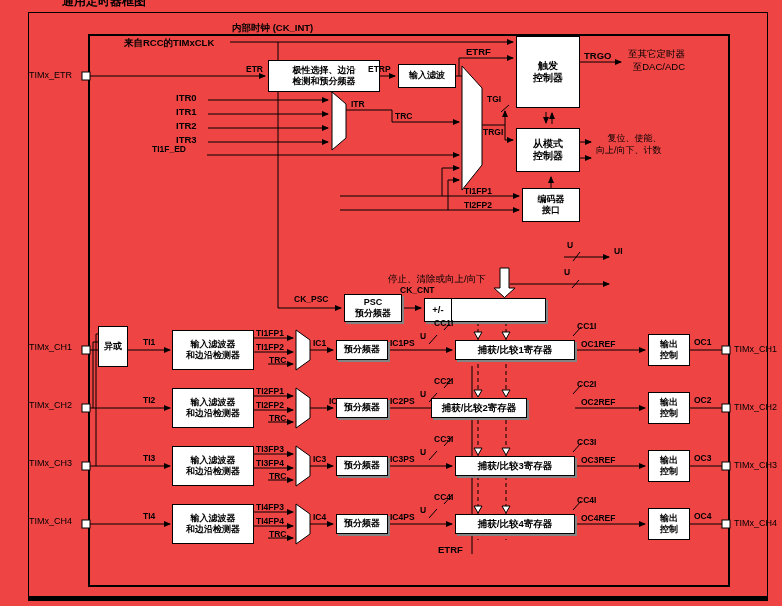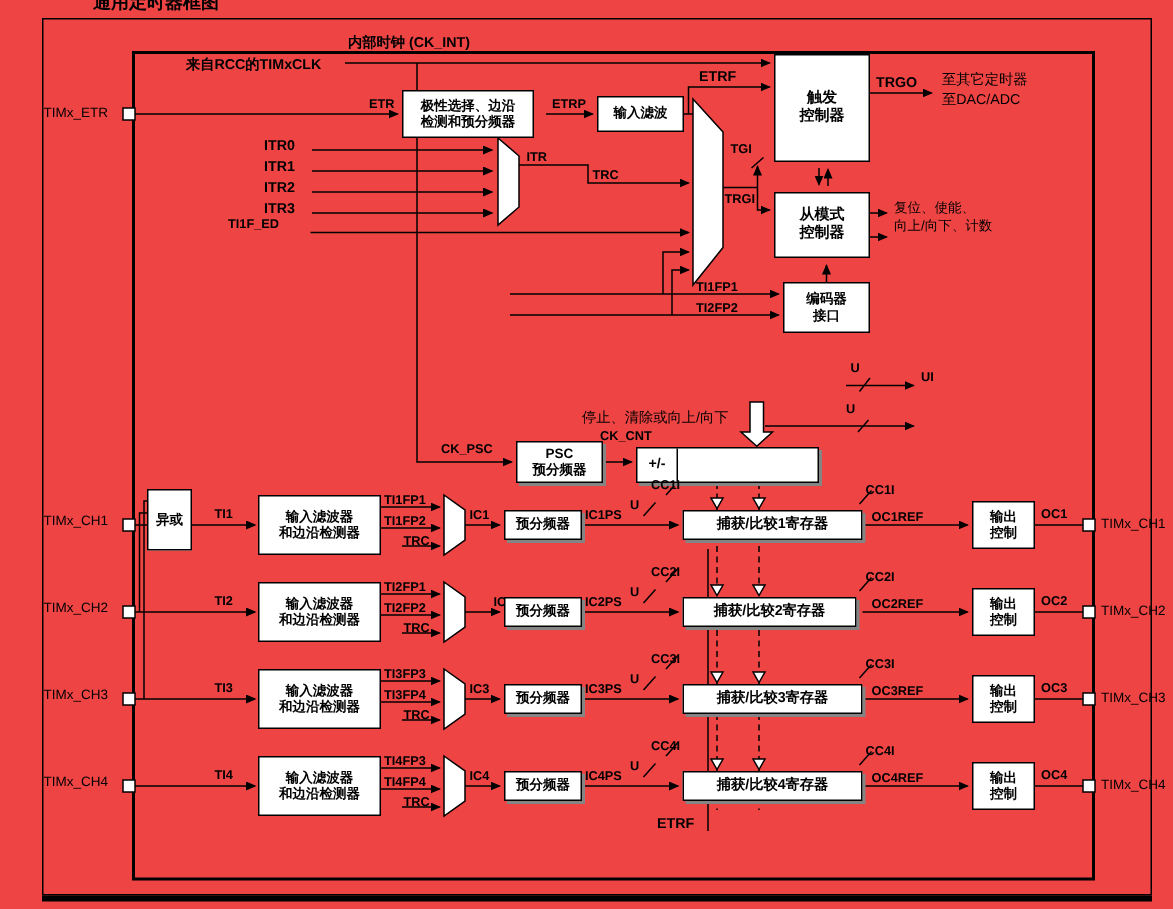--- a/index.html
+++ b/index.html
@@ -11,21 +11,21 @@
   .bbar{position:absolute;left:28px;top:597px;width:740px;height:4px;background:#000;}
   svg.wires{position:absolute;left:0;top:0;}
   .box{position:absolute;border:1px solid #000;background:#fff;display:flex;align-items:center;
        justify-content:center;text-align:center;font-weight:bold;font-size:9px;line-height:1.25;
        white-space:pre-line;box-sizing:border-box;}
   .shadow{box-shadow:2px 2px 0 #848484;}
   .f10{font-size:10px;}
   .f95{font-size:9.5px;}
   .lbl{position:absolute;font-weight:bold;font-size:8.5px;white-space:nowrap;}
   .b10{font-size:9.5px;}
-  .txt{position:absolute;font-size:9.5px;white-space:pre-line;line-height:1.35;}
+  .txt{position:absolute;font-size:9.5px;white-space:pre-line;line-height:1.35;text-align:right;}
   .pin{position:absolute;font-size:9px;white-space:nowrap;}
   .row{position:absolute;left:0;top:0;width:782px;height:0;}
   .cnt{display:flex;align-items:stretch;justify-content:flex-start;padding:0;}
   .cnt .pm{width:26px;display:flex;align-items:center;justify-content:center;border-right:1px solid #000;}
   .cnt .nm{flex:1;display:flex;align-items:center;justify-content:center;}
 </style>
 </head>
 <body>
 
 <div class="page">
@@ -120,21 +120,21 @@
       <use href="#rowlines" transform="translate(0,58)"></use>
       <use href="#rowlines" transform="translate(0,116)"></use>
       <use href="#rowlines" transform="translate(0,174)"></use>
     </g>
   </svg>
 
   <div class="lbl b10" style="left:232px;top:22px">内部时钟 (CK_INT)</div>
   <div class="lbl b10" style="left:124px;top:37px">来自RCC的TIMxCLK</div>
   <div class="pin" style="left:29px;top:70px">TIMx_ETR</div>
   <div class="lbl" style="left:246px;top:64px">ETR</div>
-  <div class="box" style="left:268px;top:60px;width:88px;height:32px">极性选择、边沿
+  <div class="box" style="left:268px;top:60px;width:112px;height:32px">极性选择、边沿
 检测和预分频器</div>
   <div class="lbl" style="left:368px;top:64px">ETRP</div>
   <div class="box" style="left:398px;top:64px;width:58px;height:24px">输入滤波</div>
   <div class="lbl b10" style="left:466px;top:46px">ETRF</div>
   <div class="box f10" style="left:516px;top:36px;width:64px;height:72px">触发
 控制器</div>
   <div class="lbl b10" style="left:584px;top:50px">TRGO</div>
   <div class="txt" style="left:628px;top:48px">至其它定时器
 至DAC/ADC</div>
   <div class="lbl b10" style="left:176px;top:92px">ITR0</div>
@@ -201,21 +201,21 @@
     <div class="box" style="left:172px;top:20px;width:82px;height:40px">输入滤波器
 和边沿检测器</div>
     <div class="lbl" style="left:256px;top:18px">TI2FP1</div>
     <div class="lbl" style="left:256px;top:32px">TI2FP2</div>
     <div class="lbl" style="left:269px;top:45px">TRC</div>
     <div class="lbl" style="left:329px;top:28px">IC2</div>
     <div class="box shadow" style="left:336px;top:30px;width:52px;height:20px">预分频器</div>
     <div class="lbl" style="left:390px;top:28px">IC2PS</div>
     <div class="lbl" style="left:420px;top:21px">U</div>
     <div class="lbl" style="left:434px;top:8px">CC2I</div>
-    <div class="box shadow f95" style="left:455px;top:30px;width:116px;height:20px">捕获/比较2寄存器</div>
+    <div class="box shadow f95" style="left:431px;top:30px;width:96px;height:20px">捕获/比较2寄存器</div>
     <div class="lbl" style="left:577px;top:11px">CC2I</div>
     <div class="lbl" style="left:581px;top:29px">OC2REF</div>
     <div class="box" style="left:648px;top:24px;width:42px;height:32px">输出
 控制</div>
     <div class="lbl" style="left:694px;top:27px">OC2</div>
     <div class="pin" style="left:734px;top:34px">TIMx_CH2</div>
   </div>
 
   <div class="row" style="top:426px">
     <div class="lbl" style="left:143px;top:27px">TI3</div>

